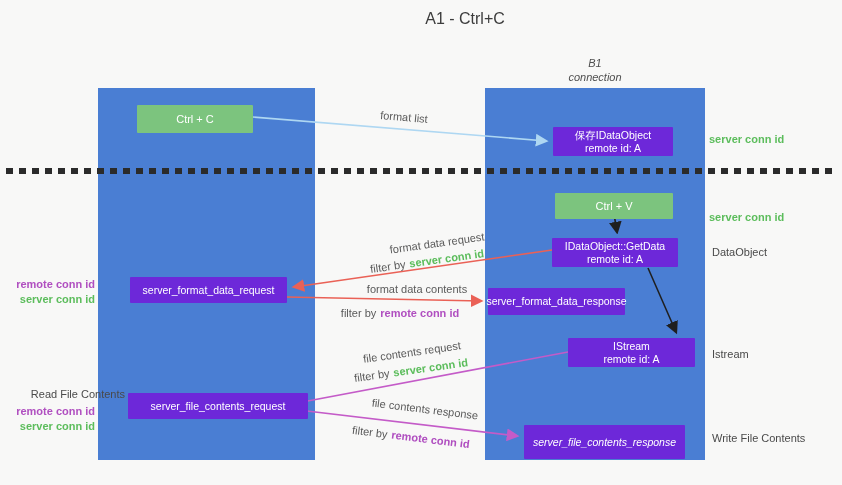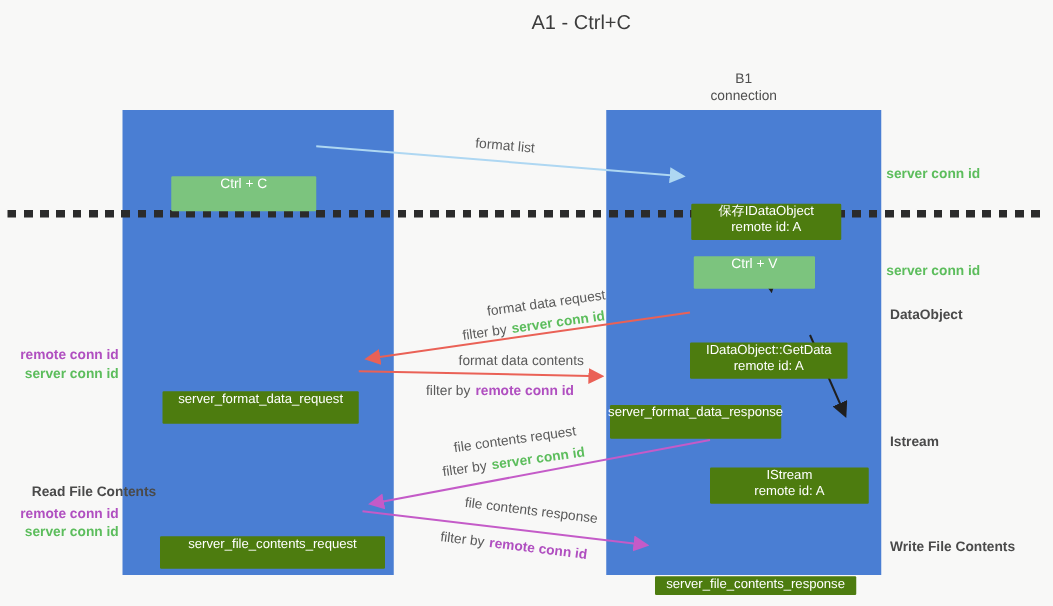--- a/index.html
+++ b/index.html
@@ -19,48 +19,48 @@
   }
   .lane{
     top:88px;height:372px;background:#4a7ed3;
   }
   .divider{
     left:6px;top:168px;width:830px;height:6px;
     background:repeating-linear-gradient(90deg,#2b2b2b 0 7px,transparent 7px 13px);
   }
   .node{
     color:#ffffff;text-align:center;border-radius:1px;
-    display:flex;flex-direction:column;justify-content:flex-start;align-items:center;
-    font-size:10.5px;line-height:13px;margin-top:36px;
+    display:flex;flex-direction:column;justify-content:center;align-items:center;
+    font-size:10.5px;line-height:13px;
   }
   .node.green{background:#7cc47e;font-size:11px;}
-  .node.orange{background:#4d7c0f;}
+  .node.orange{background:#6d28d9;}
   .arrows{left:0;top:0;pointer-events:none;}
   .alabel{
     font-size:11px;color:#5a5a5a;white-space:nowrap;
   }
   .alabel .hl{margin-left:4px;font-weight:bold;}
   .green-t{color:#5cbd5c;font-weight:bold;}
   .purple-t{color:#b04fc0;font-weight:bold;}
-  .gray-t{color:#4a4a4a;font-weight:bold;}
+  .gray-t{color:#4a4a4a;font-weight:normal;}
   .side-right{font-size:11px;white-space:nowrap;line-height:14px;}
   .side-left{
     left:0;width:95px;text-align:right;font-size:11px;line-height:15px;white-space:nowrap;
   }
 </style>
 </head>
 <body>
 
 <div class="abs title">
   <div>A1 - Ctrl+C</div>
 </div>
 
 <div class="abs lane-header" style="left:98px;width:217px;">
 </div>
-<div class="abs lane-header" style="left:485px;width:220px;">
+<div class="abs lane-header" style="left:485px;width:220px;font-style:italic;">
   <div>B1</div>
   <div>connection</div>
 </div>
 
 <div class="abs lane" style="left:98px;width:217px;"></div>
 <div class="abs lane" style="left:485px;width:220px;"></div>
 
 <div class="abs divider"></div>
 
 <svg class="abs arrows" width="842" height="485" viewBox="0 0 842 485">
@@ -87,41 +87,41 @@
   <line x1="290" y1="409" x2="517" y2="436" stroke="#c45bc8" stroke-width="1.6" marker-end="url(#m-magenta)"></line>
 </svg>
 
 <div class="abs node green" style="left:137px;top:105px;width:116px;height:28px;">
   <span>Ctrl + C</span>
 </div>
 <div class="abs node orange" style="left:553px;top:127px;width:120px;height:29px;">
   <div>保存IDataObject</div>
   <div>remote id: A</div>
 </div>
-<div class="abs node green" style="left:555px;top:169px;width:97px;height:26px;">
+<div class="abs node green" style="left:555px;top:193px;width:118px;height:26px;">
   <span>Ctrl + V</span>
 </div>
 <div class="abs node orange" style="left:552px;top:238px;width:126px;height:29px;">
   <div>IDataObject::GetData</div>
   <div>remote id: A</div>
 </div>
 <div class="abs node orange" style="left:130px;top:277px;width:157px;height:26px;">
   <span>server_format_data_request</span>
 </div>
 <div class="abs node orange" style="left:488px;top:288px;width:137px;height:27px;">
   <span>server_format_data_response</span>
 </div>
 <div class="abs node orange" style="left:568px;top:338px;width:127px;height:29px;">
   <div>IStream</div>
   <div>remote id: A</div>
 </div>
 <div class="abs node orange" style="left:128px;top:393px;width:180px;height:26px;">
   <span>server_file_contents_request</span>
 </div>
-<div class="abs node orange" style="left:524px;top:425px;width:161px;height:15px;">
+<div class="abs node orange" style="left:524px;top:425px;width:161px;height:34px;font-style:italic;">
   <span>server_file_contents_response</span>
 </div>
 
 <div class="abs alabel" style="left:404px;top:117px;transform:translate(-50%,-50%) rotate(5deg);">
   <span>format list</span>
 </div>
 
 <div class="abs alabel" style="left:437px;top:243px;transform:translate(-50%,-50%) rotate(-8deg);">
   <span>format data request</span>
 </div>

